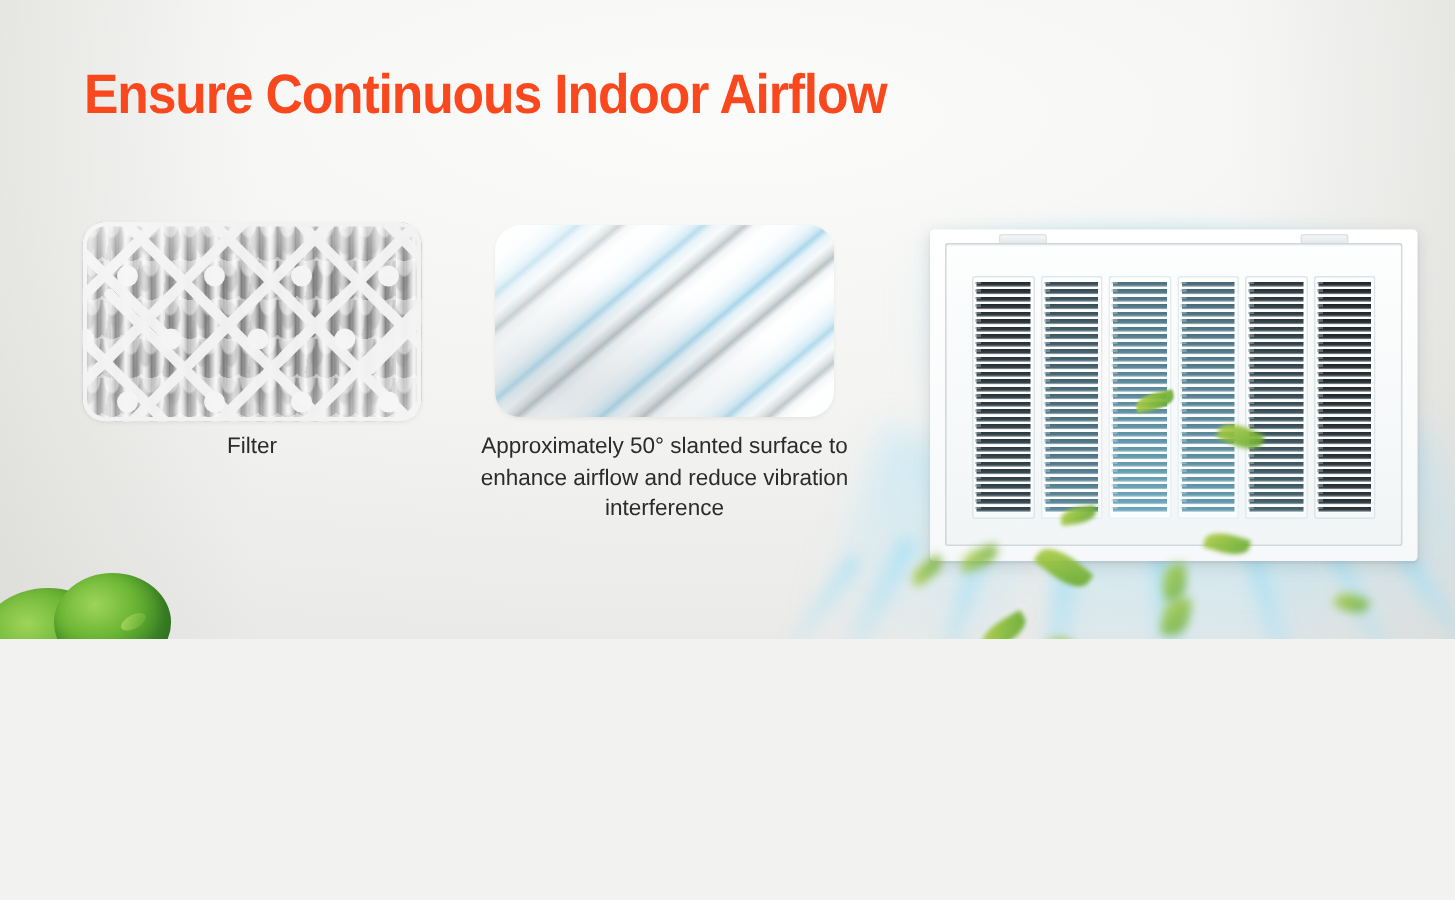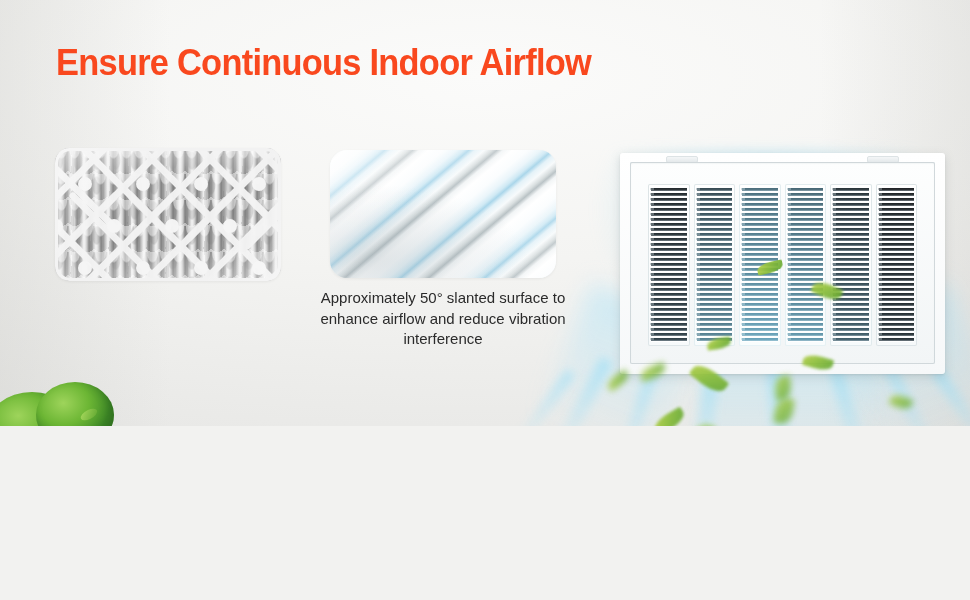--- a/index.html
+++ b/index.html
@@ -308,20 +308,21 @@
           <circle cx="30" cy="120" r="7"></circle>
             <circle cx="88" cy="120" r="7"></circle>
           <circle cx="146" cy="120" r="7"></circle>
             <circle cx="204" cy="120" r="7"></circle>
         </g>
         <rect x="0.5" y="0.5" width="225" height="132" rx="15" ry="15" fill="none" stroke="#f2f2f2" stroke-width="5"></rect>
       </svg>
     </div>
     <div class="panel-gloss"></div>
   </div>
+  <div class="caption caption-filter">Filter</div>
 
   <div class="slant-panel">
     <div class="slant-blades"></div>
     <div class="slant-shade"></div>
     <div class="panel-gloss"></div>
   </div>
   <div class="caption caption-slant">Approximately 50° slanted surface to enhance airflow and reduce vibration interference</div>
 
   <div class="airglow"></div>
 

